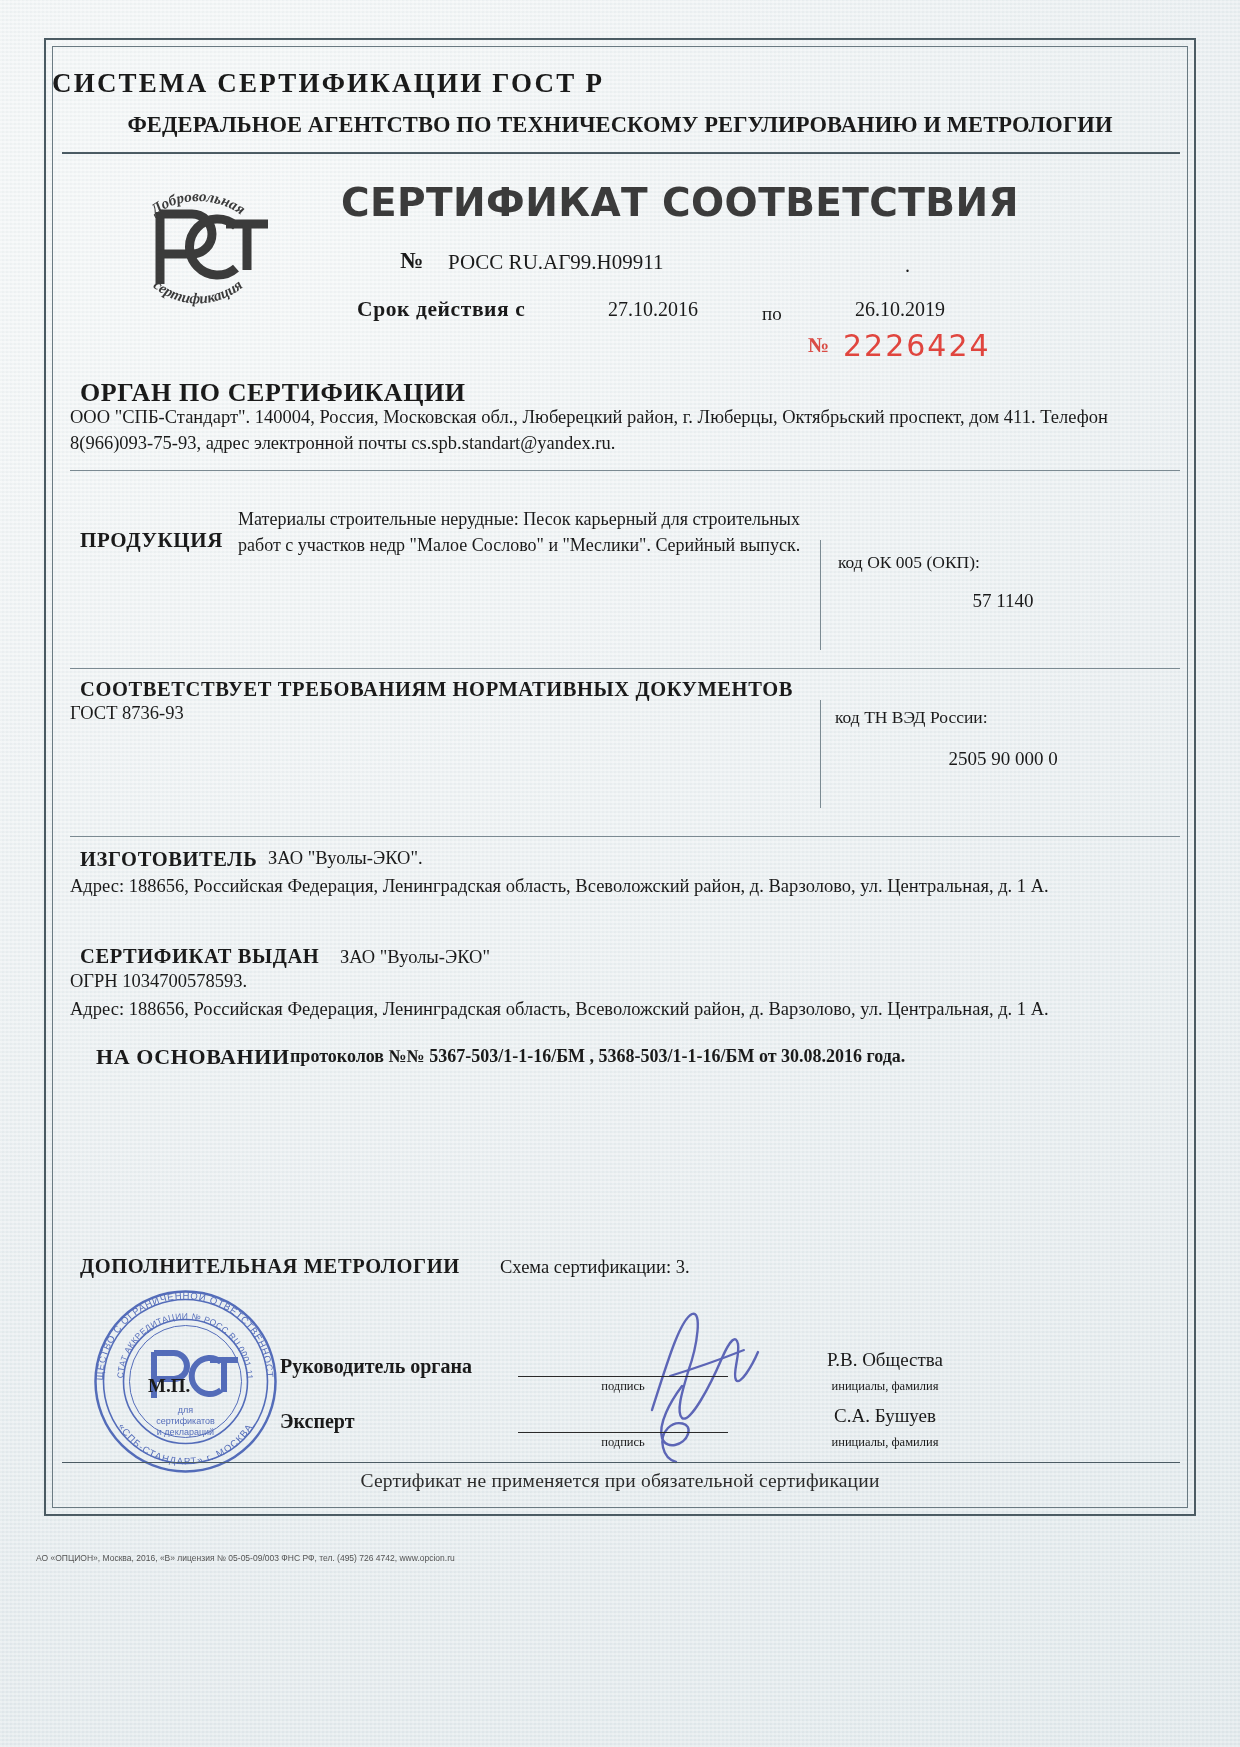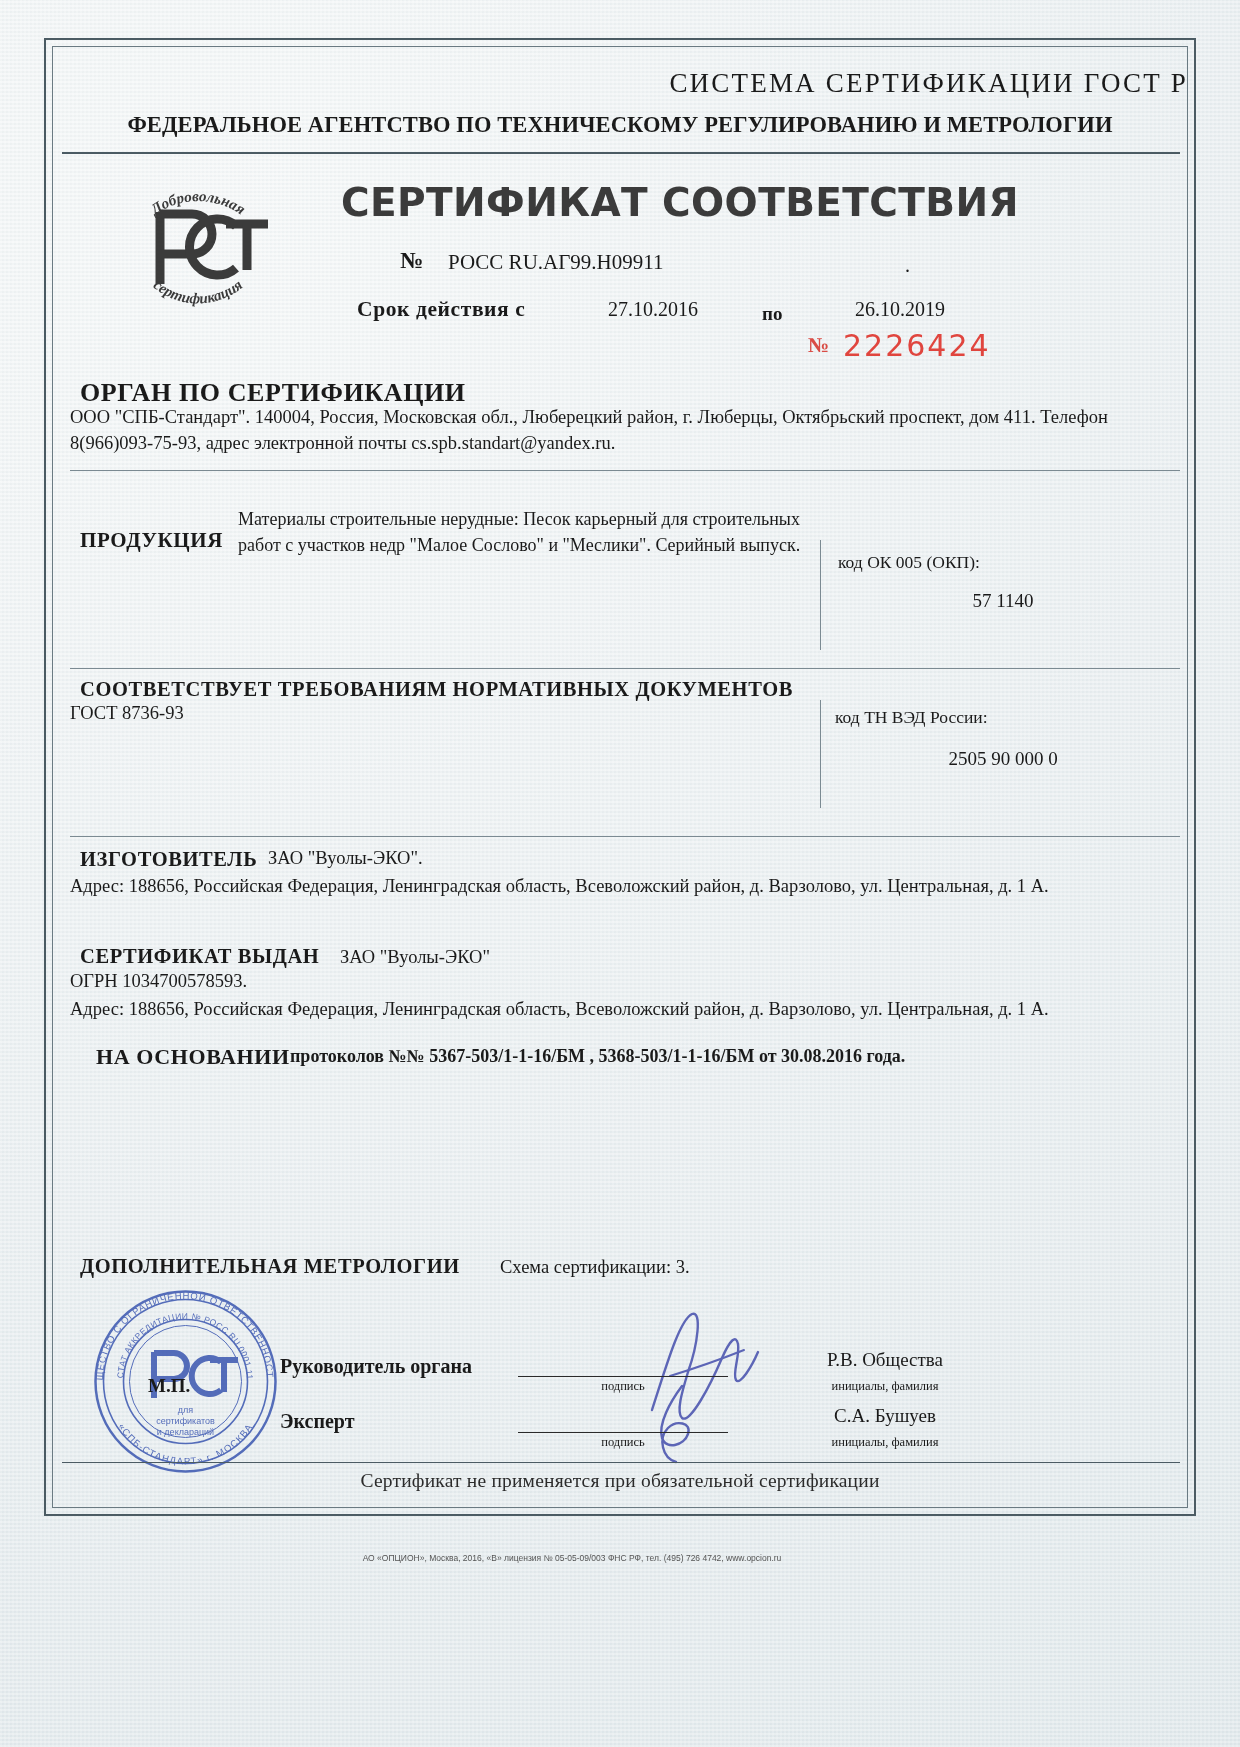--- a/index.html
+++ b/index.html
@@ -46,23 +46,23 @@
     height: 1462px;
     border: 1px solid #6a7a82;
     box-sizing: border-box;
   }
 
   
   .hdr-title {
     position: absolute;
     left: 52px; top: 68px;
     width: 1136px;
-    text-align: right;
+    text-align: left;
     font-size: 27px;
-    font-weight: normal;
+    font-weight: bold;
     letter-spacing: 2.2px;
   }
   .hdr-sub {
     position: absolute;
     left: 52px; top: 112px;
     width: 1136px;
     text-align: center;
     font-size: 22.5px;
     font-weight: bold;
     letter-spacing: 0.1px;
@@ -120,21 +120,21 @@
   }
   .valid-from {
     position: absolute;
     left: 608px; top: 298px;
     font-size: 20px;
   }
   .valid-po {
     position: absolute;
     left: 762px; top: 303px;
     font-size: 19px;
-    font-weight: bold;
+    font-weight: normal;
   }
   .valid-to {
     position: absolute;
     left: 855px; top: 298px;
     font-size: 20px;
   }
 
   .blank-no {
     position: absolute;
     left: 808px; top: 333px;
@@ -220,22 +220,23 @@
   .mp { position:absolute; left:148px; top:1375px; font-size:19px; font-weight:bold; }
 
   .footer-rule { position:absolute; left:62px; top:1462px; width:1118px; height:1px; background:#4b5b63; }
   .footer-note {
     position:absolute; left:52px; top:1470px; width:1136px;
     text-align:center; font-size:19.5px; color:#2b2b2b; letter-spacing:0.2px;
   }
 
   .bottom-print {
     position:absolute; left:0; top:1553px; width:1144px;
-    text-align:center; font-size:8.5px; color:#555;
+    font-size:8.5px; color:#555;
     font-family:"Liberation Sans", sans-serif;
+    padding-left:36px;
   }
 
   
   .stamp {
     position: absolute;
     left: 78px; top: 1274px;
     width: 215px; height: 215px;
     opacity: .85;
   }
   

